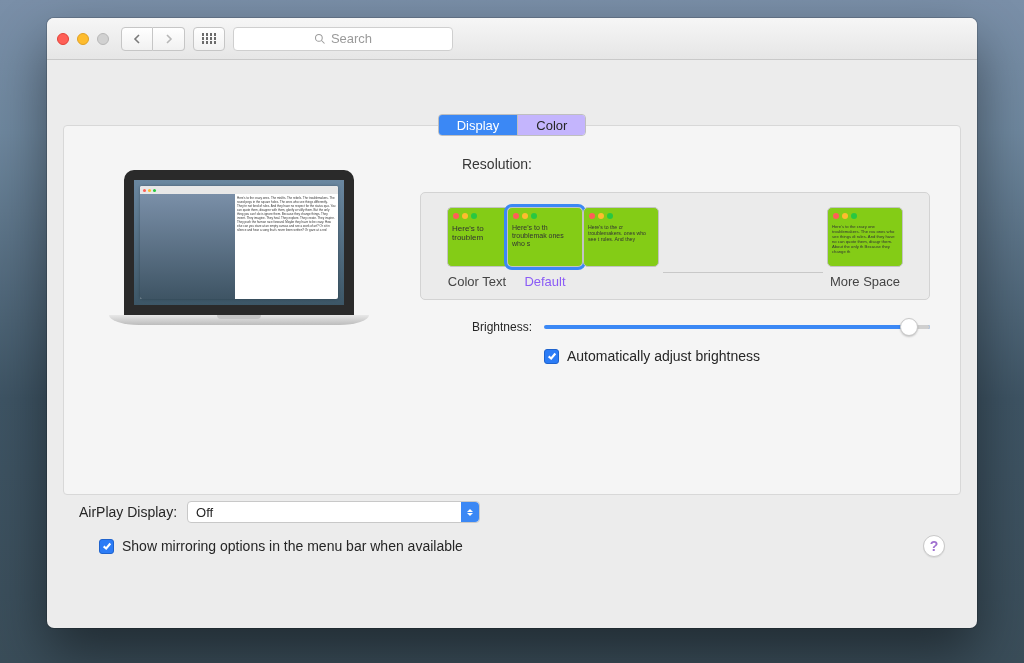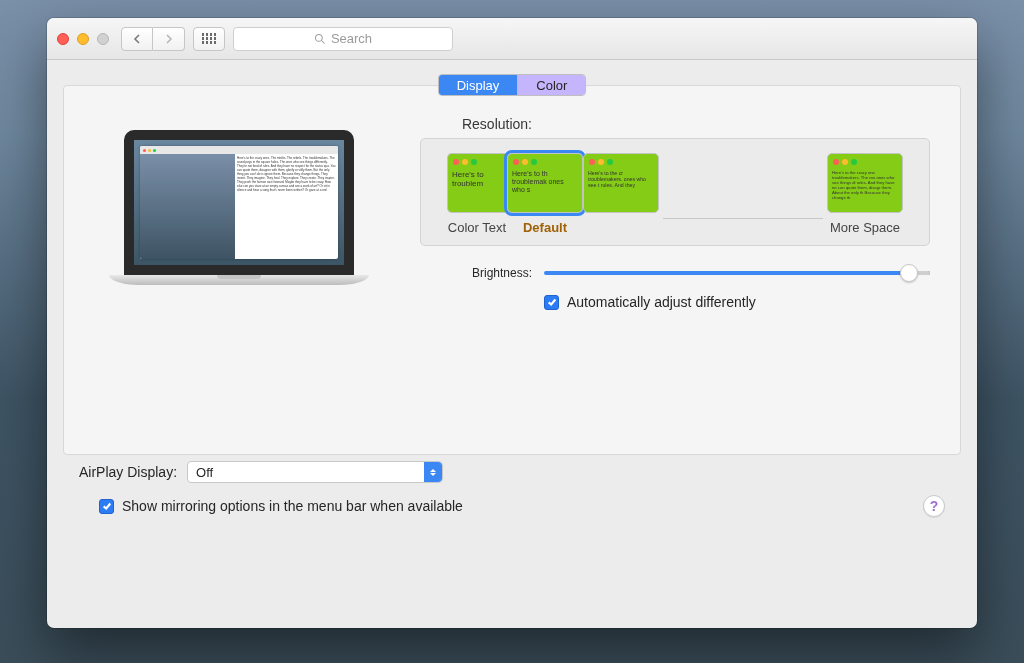--- a/index.html
+++ b/index.html
@@ -32,52 +32,52 @@
   .search svg{width:12px;height:12px;fill:#9a9a9a;}
   
   .content{flex:1; padding: 14px 16px 12px; display:flex; flex-direction:column;}
   .segmented{align-self:center;display:flex;border:1px solid #bfbfbf;border-radius:4px;overflow:hidden;height:22px;}
   .seg{padding:0 18px;display:flex;align-items:center;font-size:13px;background:#c4b5fd;}
   .seg.active{background:#3b88f5;color:#fff;}
   .seg + .seg{border-left:1px solid #bfbfbf;}
   .panel{background:#f5f5f5;border:1px solid #d8d8d8;border-radius:4px;margin-top:-11px;padding:30px 30px 50px;display:flex;gap:30px;min-height:370px;}
   .laptop-col{width:290px;display:flex;align-items:flex-start;justify-content:center;padding-top:14px;}
   .settings-col{flex:1;}
-  .row{display:flex;align-items:flex-start;margin-bottom:6px;}
+  .row{display:flex;align-items:flex-start;margin-bottom:20px;}
   .row .label{width:118px;text-align:right;font-size:14px;color:#373737;padding-top:0;}
   .radios{display:flex;flex-direction:column;gap:6px;margin-left:12px;}
   .radio{display:flex;align-items:center;gap:7px;font-size:14px;}
   .radio-circle{width:16px;height:16px;border:1px solid #b2b2b2;border-radius:50%;background:linear-gradient(#fff,#efefef);display:flex;align-items:center;justify-content:center;}
   .radio-circle.sel{background:#2c7cf6;border-color:#1f63cd;}
   .radio-circle.sel::after{content:"";width:6px;height:6px;border-radius:50%;background:#fff;}
   .scale-box{background:#ebebeb;border:1px solid #d3d3d3;border-radius:5px;margin:6px 0 18px 6px;padding:14px 26px 10px;}
   .thumb{width:76px;display:flex;flex-direction:column;align-items:center;}
   .tbox{width:76px;height:60px;background:#84cc16;border:1px solid #c3c3c3;border-radius:5px;overflow:hidden;}
   .tbox.cut{width:60px;border-right:none;border-radius:5px 0 0 5px;}
   .tbox-top{height:16px;display:flex;align-items:center;gap:3px;padding-left:5px;}
   .tl{width:6px;height:6px;border-radius:50%;}
   .tl.r{background:#ff5f57;} .tl.y{background:#febc2e;} .tl.g{background:#28c840;}
   .tbox-body{font-size:5.5px;line-height:6.5px;color:#333;padding:0 4px;overflow:hidden;}
   .thumb.selected .tbox{outline:3px solid #3b88f5;outline-offset:0;}
   .tlabel{font-size:13px;margin-top:7px;color:#444;}
-  .thumb.selected .tlabel{font-weight:700;color:#a16207;}
+  .thumb.selected .tlabel{font-weight:400;color:#8b5cf6;}
   .spacer-line{flex:1;height:1px;background:#c8c8c8;margin:0 4px;align-self:center;position:relative;top:24px;}
   .brightness-row{display:flex;align-items:center;margin-top:6px;}
   .brightness-row .label{width:118px;text-align:right;font-size:12px;}
   .slider{flex:1;margin-left:12px;height:18px;display:flex;align-items:center;position:relative;}
   .track{flex:1;height:4px;background:#3b88f5;border-radius:2px;position:relative;}
   .track::after{content:"";position:absolute;right:0;top:0;bottom:0;width:5%;background:#cfcfcf;border-radius:0 2px 2px 0;}
   .knob{position:absolute;right:3%;width:18px;height:18px;border-radius:50%;background:#fff;border:1px solid #c8c8c8;box-shadow:0 1px 2px rgba(0,0,0,.2);}
   .check-row{display:flex;align-items:center;gap:8px;margin-left:130px;margin-top:12px;font-size:14px;}
   .checkbox{width:15px;height:15px;border-radius:3px;background:#2c7cf6;border:1px solid #1f63cd;display:flex;align-items:center;justify-content:center;}
   .checkbox svg{width:10px;height:10px;stroke:#fff;stroke-width:2.5;fill:none;}
   
   .bottom{padding:6px 16px 14px;}
   .airplay{display:flex;align-items:center;gap:10px;margin-bottom:12px;font-size:14px;}
-  .select{width:256px;height:22px;background:#fff;border:1px solid #c8c8c8;border-radius:4px;display:flex;align-items:center;padding:0 0 0 8px;font-size:13px;position:relative;}
+  .select{width:293px;height:22px;background:#fff;border:1px solid #c8c8c8;border-radius:4px;display:flex;align-items:center;padding:0 0 0 8px;font-size:13px;position:relative;}
   .sel-btn{position:absolute;right:0;top:0;bottom:0;width:18px;background:#3b88f5;border-radius:0 4px 4px 0;display:flex;flex-direction:column;align-items:center;justify-content:center;gap:0;}
   .arr{width:0;height:0;border-left:3px solid transparent;border-right:3px solid transparent;}
   .arr.up{border-bottom:3.5px solid #fff;margin-bottom:1px;}
   .arr.dn{border-top:3.5px solid #fff;}
   .bottom-row{display:flex;align-items:center;font-size:14px;margin-left:20px;}
   .help{margin-left:auto;width:22px;height:22px;border-radius:50%;border:1px solid #c8c8c8;background:#fff;color:#a070d0;display:flex;align-items:center;justify-content:center;font-weight:600;box-shadow:0 1px 1px rgba(0,0,0,.08);}
   
   .mac{width:230px;}
   .screen{width:230px;height:145px;border-radius:10px 10px 0 0;border:10px solid #2a2a2a;background:#fff;box-shadow:inset 0 0 0 1px #000;overflow:hidden;position:relative;}
   .desk{width:100%;height:100%;background:linear-gradient(#6a87a0,#3c5666);}
@@ -134,21 +134,21 @@
       <svg viewBox="0 0 16 16">
           <circle cx="6.5" cy="6.5" r="4.5" stroke="#9a9a9a" stroke-width="1.4" fill="none"></circle>
           <line x1="10" y1="10" x2="14" y2="14" stroke="#9a9a9a" stroke-width="1.4"></line>
         </svg>
       <span>Search</span>
     </div>
   </div>
 
   <div class="content">
 
-    <div class="segmented" style="z-index:2;">
+    <div class="segmented" style="z-index:2;margin-top:40px;">
       <div class="seg active">Display</div>
       <div class="seg">Color</div>
     </div>
 
     <div class="panel">
 
       <div class="laptop-col">
         <div class="mac">
           <div class="screen">
             <div class="desk"></div>
@@ -229,21 +229,21 @@
             <div class="track"></div>
             <div class="knob"></div>
           </div>
         </div>
         <div class="check-row">
           <span class="checkbox">
               <svg viewBox="0 0 12 12">
                 <polyline points="2,6.5 5,9 10,3"></polyline>
               </svg>
             </span>
-          <span>Automatically adjust differently</span>
+          <span>Automatically adjust brightness</span>
         </div>
       </div>
     </div>
 
     <div class="bottom">
       <div class="airplay">
         <span>AirPlay Display:</span>
         <div class="select">
           <span>Off</span>
           <div class="sel-btn">

